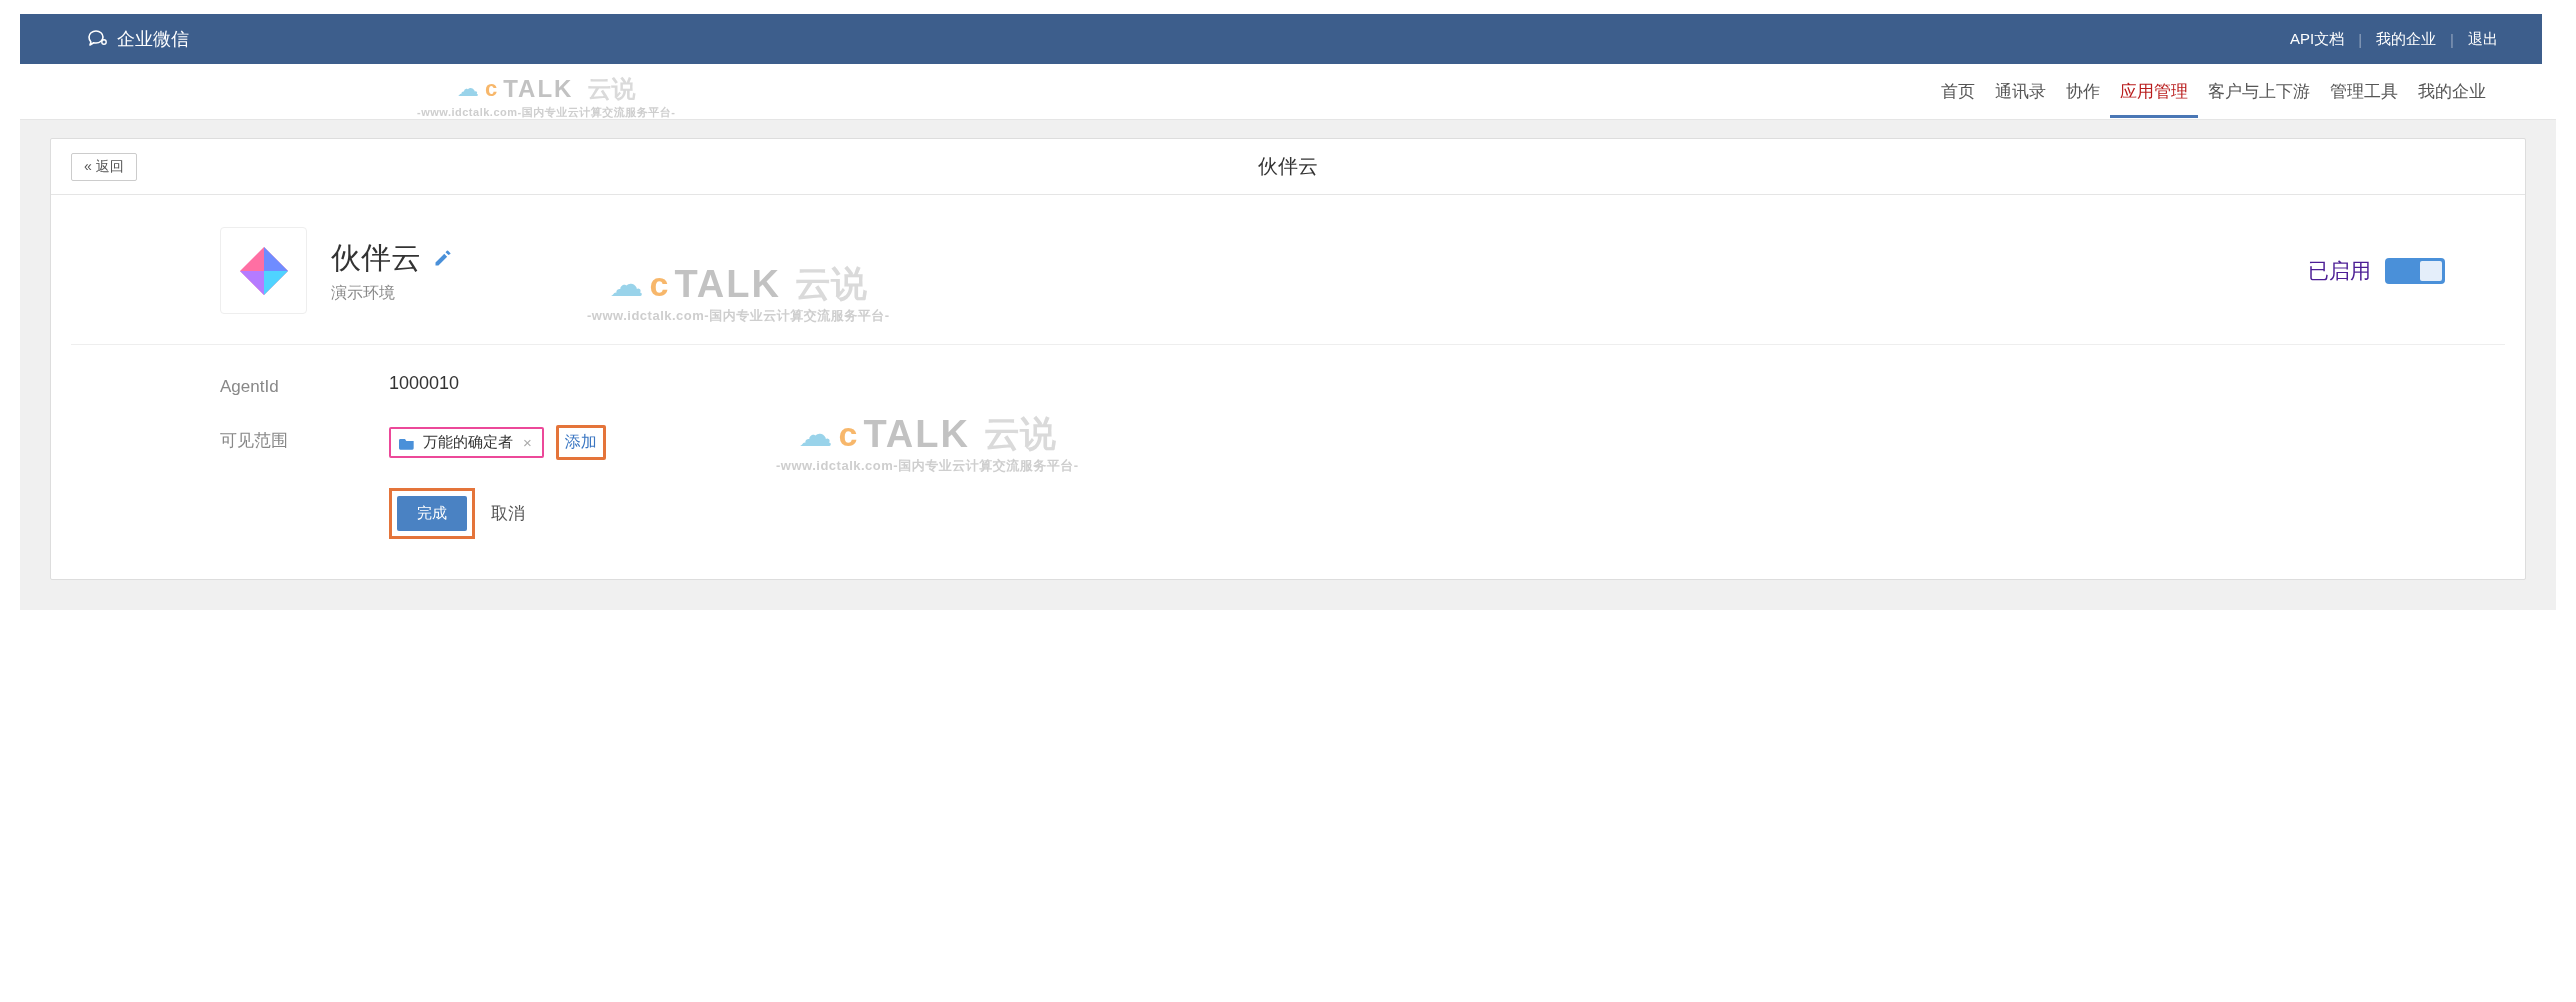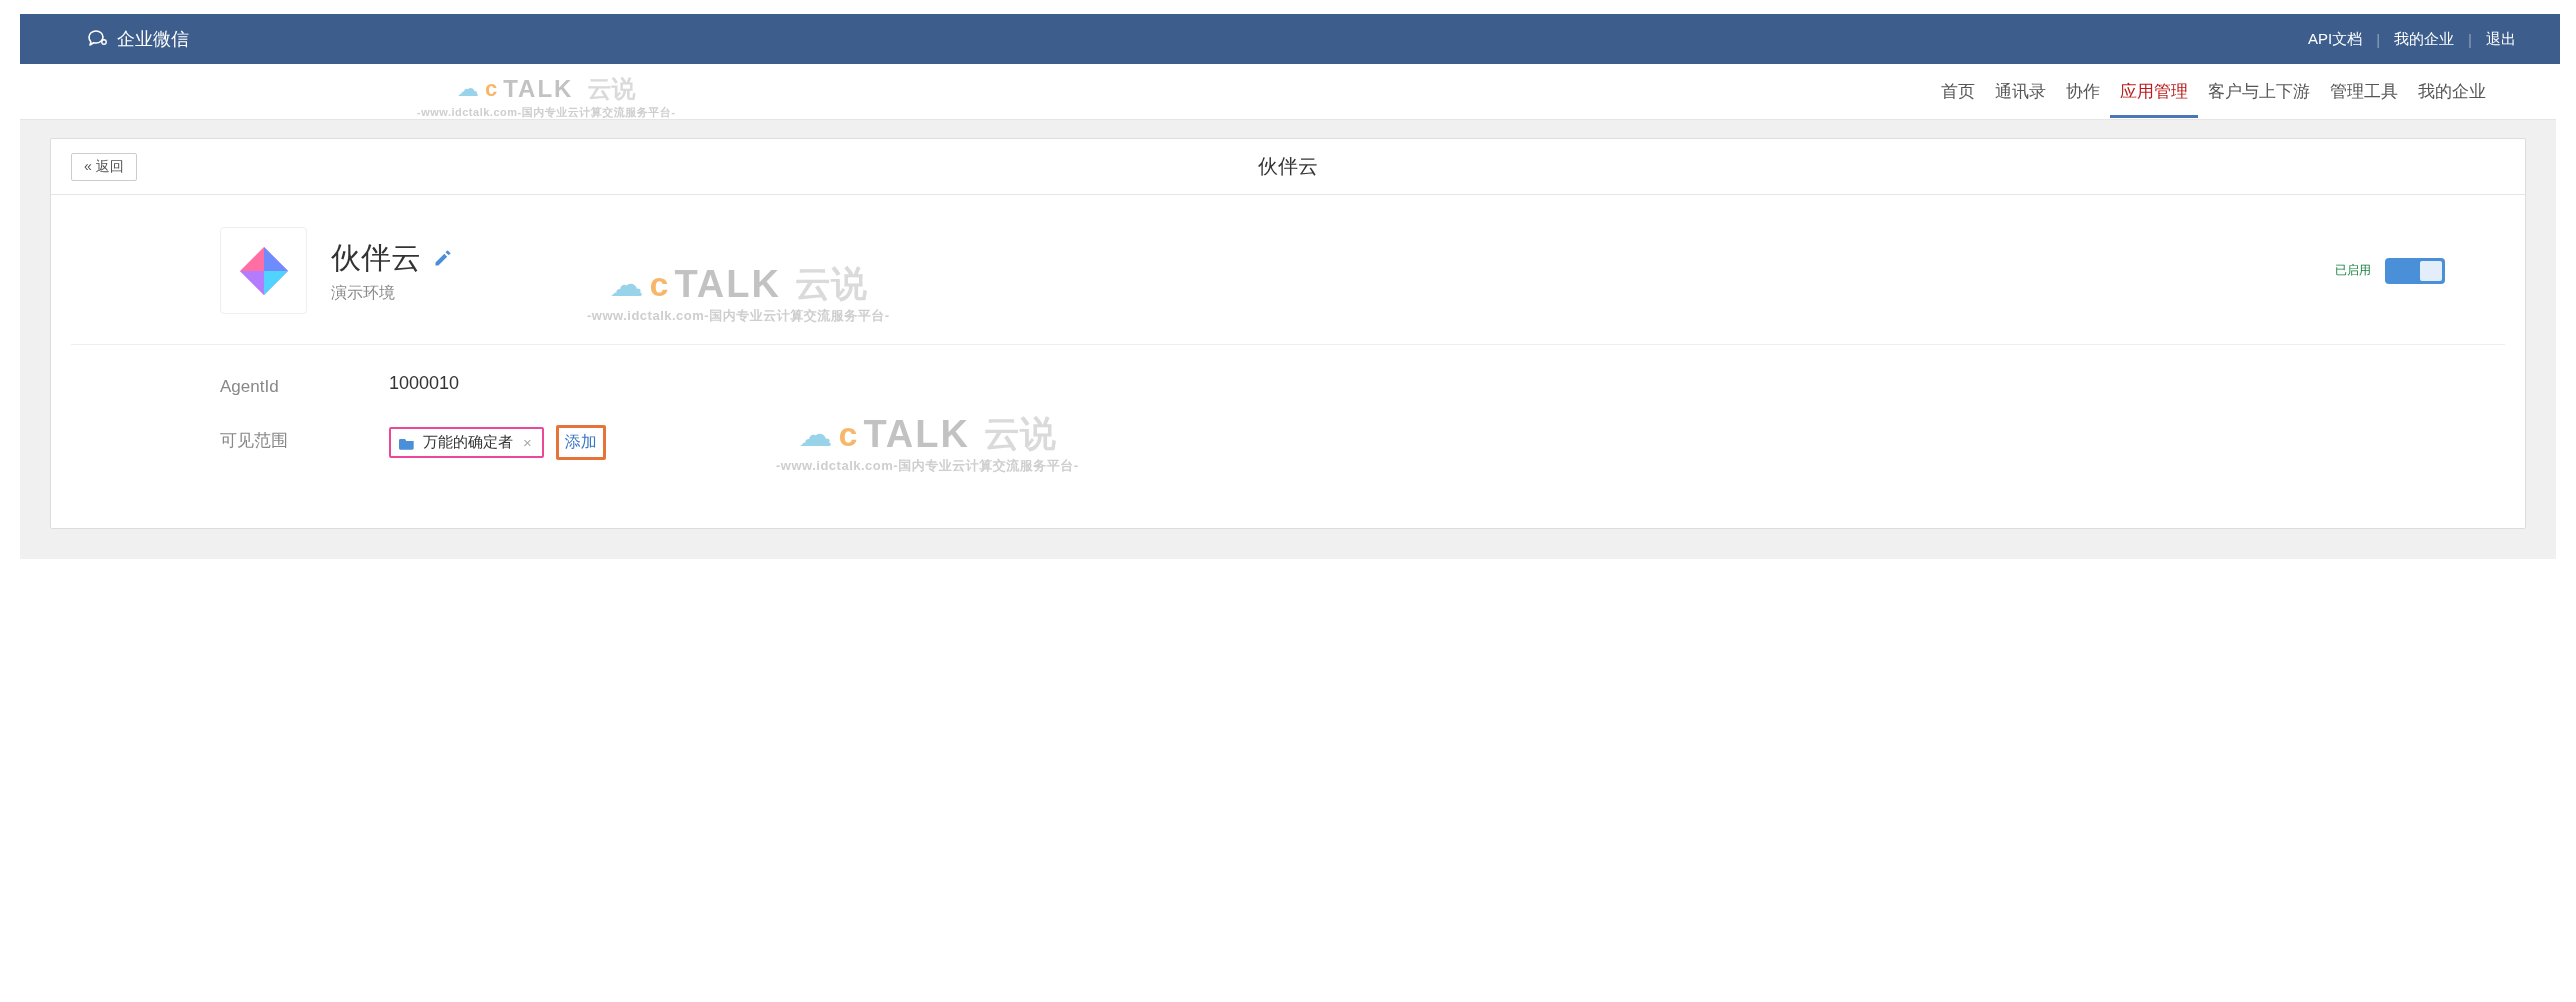--- a/index.html
+++ b/index.html
@@ -12,21 +12,21 @@
 
   
   .topbar {
     background: #3d5e8c;
     color: #fff;
     height: 50px;
     display: flex;
     align-items: center;
     justify-content: space-between;
     padding: 0 30px 0 65px;
-    margin: 14px 16px 0 20px;
+    margin: 14px 34px 0 20px;
   }
   .brand {
     display: flex;
     align-items: center;
     gap: 8px;
     font-size: 18px;
     font-weight: 400;
   }
   .brand-icon svg { display: block; }
   .top-links {
@@ -153,22 +153,22 @@
     margin-top: 4px;
   }
   .app-status {
     margin-left: auto;
     display: flex;
     align-items: center;
     gap: 14px;
     padding-right: 40px;
   }
   .status-text {
-    font-size: 12px;
-    color: #15803d;
+    font-size: 21px;
+    color: #4c1d95;
   }
   .toggle {
     width: 60px;
     height: 26px;
     background: #4a90d9;
     border-radius: 4px;
     position: relative;
     cursor: pointer;
   }
   .toggle::after {
@@ -401,16 +401,22 @@
             <span class="wm-cloud">☁</span>
               <span class="wm-c">c</span>
             <span class="wm-talk">TALK</span>
             <span class="wm-cn">云说</span>
           </div>
           <div class="wm-sub">-www.idctalk.com-国内专业云计算交流服务平台-</div>
         </div>
       </div>
     </div>
 
+    <div class="actions">
+      <span class="btn-primary-wrap">
+        <button class="btn-primary">完成</button>
+      </span>
+      <span class="btn-cancel">取消</span>
+    </div>
 
   </div>
 </div>
 
 
 </body></html>

